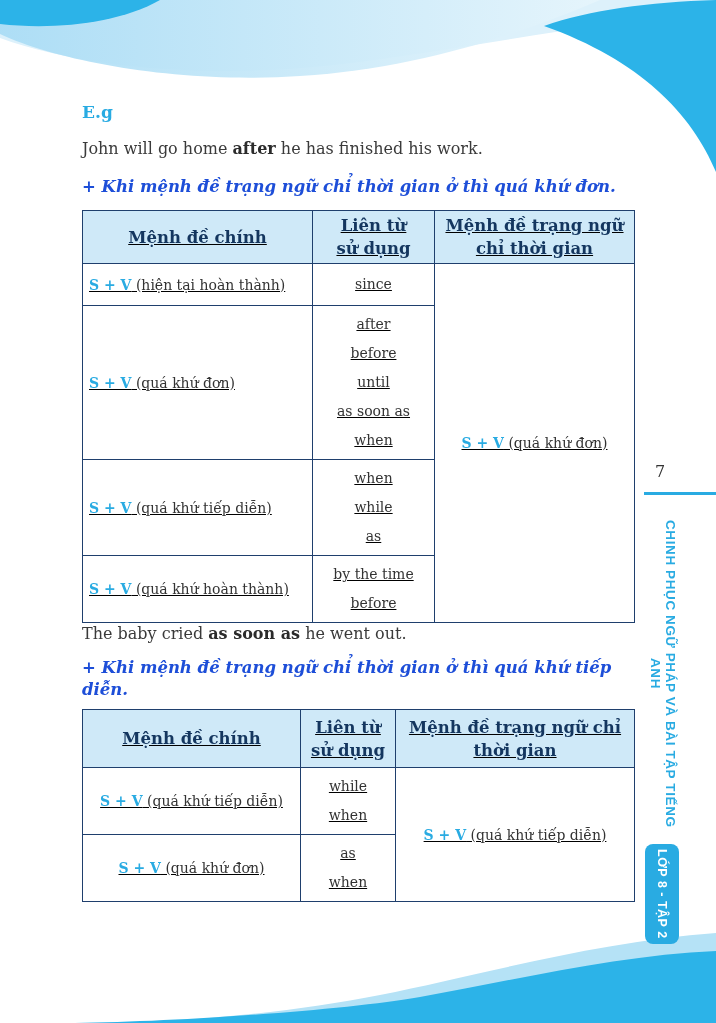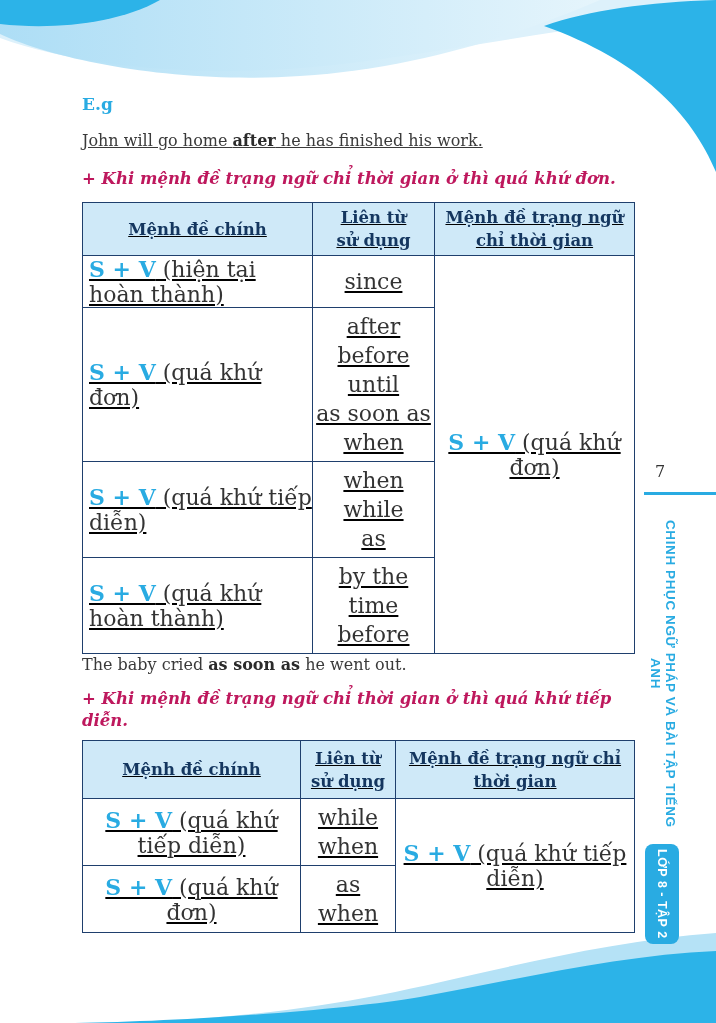--- a/index.html
+++ b/index.html
@@ -6,45 +6,45 @@
   html,body { width:716px; height:1023px; }
   body {
     position:relative; background:#ffffff; overflow:hidden;
     font-family:"DejaVu Serif", "Liberation Serif", serif;
   }
   .page { position:absolute; inset:0; }
   .deco { position:absolute; left:0; width:716px; pointer-events:none; }
   .deco.top { top:0; }
   .deco.bottom { bottom:0; }
 
-  .content { position:absolute; left:82px; top:8px; width:552px; }
+  .content { position:absolute; left:82px; top:16px; width:552px; }
 
   .eg-label { color:#29abe2; font-weight:bold; font-size:17px; line-height:20px; }
   .eg-1 { margin-top:86px; }
   .eg-2 { margin-top:12px; }
 
   .sentence { font-size:16px; line-height:22px; color:#3a3a3a; }
-  .s-1 { margin-top:16px;text-decoration:underline; }
+  .s-1 { margin-top:16px; }
   .s-2 { }
   .s-3, .s-4 { margin-top:11px; }
   .sentence b { color:#2b2b2b; }
 
-  .rule { font-size:16.5px; line-height:22px; font-weight:bold; font-style:italic; color:#be185d; }
+  .rule { font-size:16.5px; line-height:22px; font-weight:bold; font-style:italic; color:#1d4ed8; }
   .rule-1 { margin-top:16px; }
   .rule-2 { margin-top:12px; }
 
   table.grammar { border-collapse:collapse; width:552px; table-layout:fixed;text-decoration:underline; }
   .t-1 { margin-top:12px; }
   .t-2 { margin-top:8px; }
   table.grammar th, table.grammar td { border:1.5px solid #1f3f6d; vertical-align:middle; }
   table.grammar th {
     background:#cfe9f8; color:#14365f; font-size:16.5px; font-weight:bold;
     white-space:pre-line; line-height:23px; padding:3px 2px; text-align:center;
   }
-  table.grammar td { font-size:22px; color:#333333; background:#ffffff; }
+  table.grammar td { font-size:14px; color:#333333; background:#ffffff; }
   .sv { color:#29abe2; font-weight:bold; }
   td.conj { text-align:center; white-space:pre-line; line-height:29px; padding:4px 2px;margin-top:44px; }
   td.merged { text-align:center; }
   .t-1 td.clause { text-align:left; padding-left:6px; }
   .t-2 td.clause { text-align:center; padding:0 4px; }
   .t-1 th { height:52px; }
   .t-2 th { height:58px; }
 
   .page-num {
     position:absolute; top:462px; left:638px; width:44px; text-align:center;

